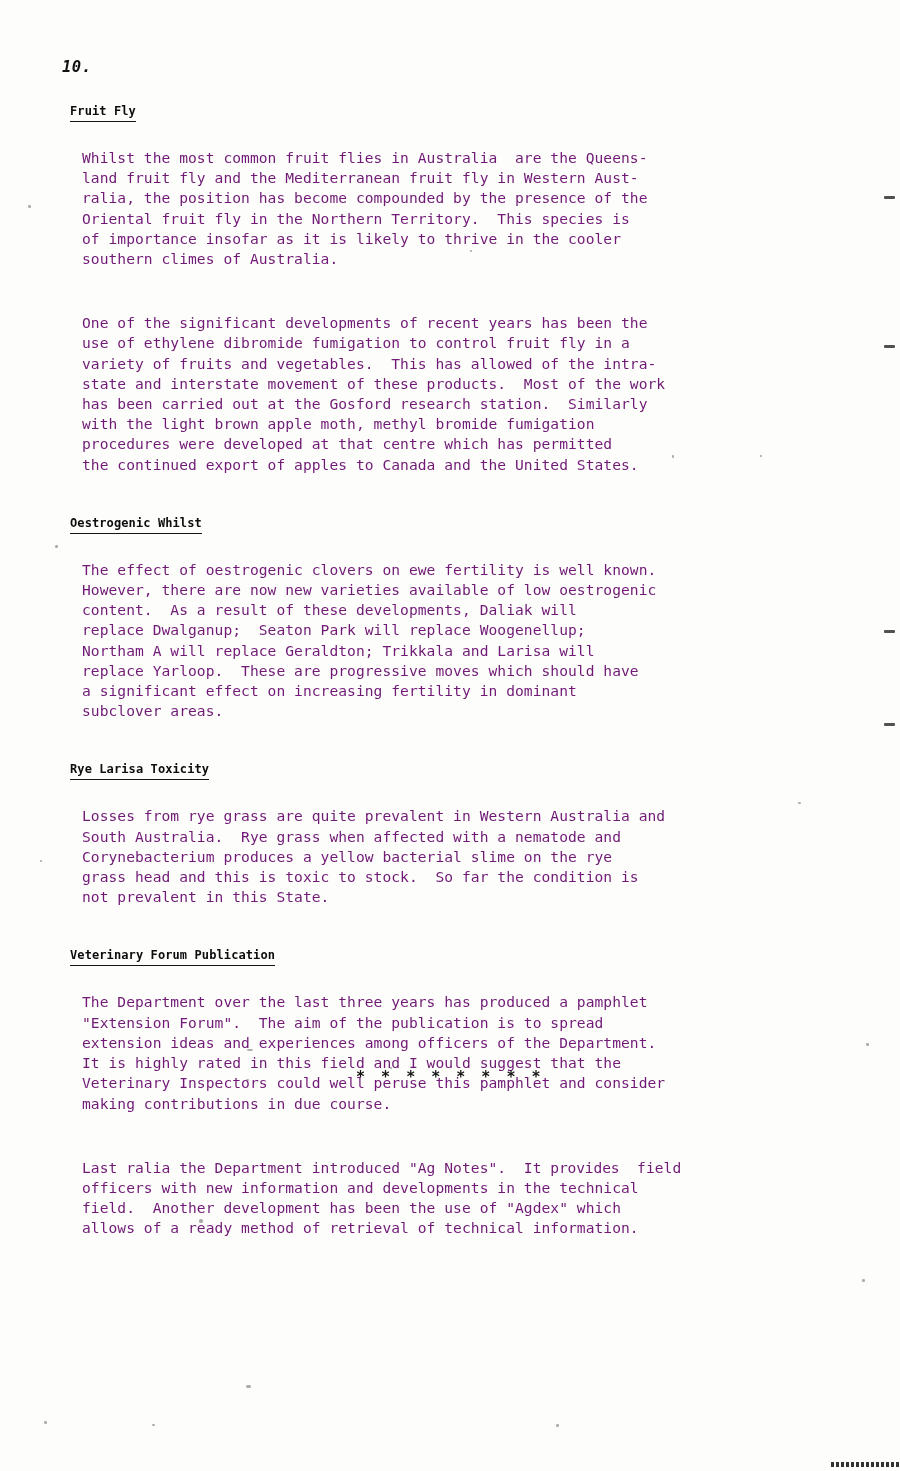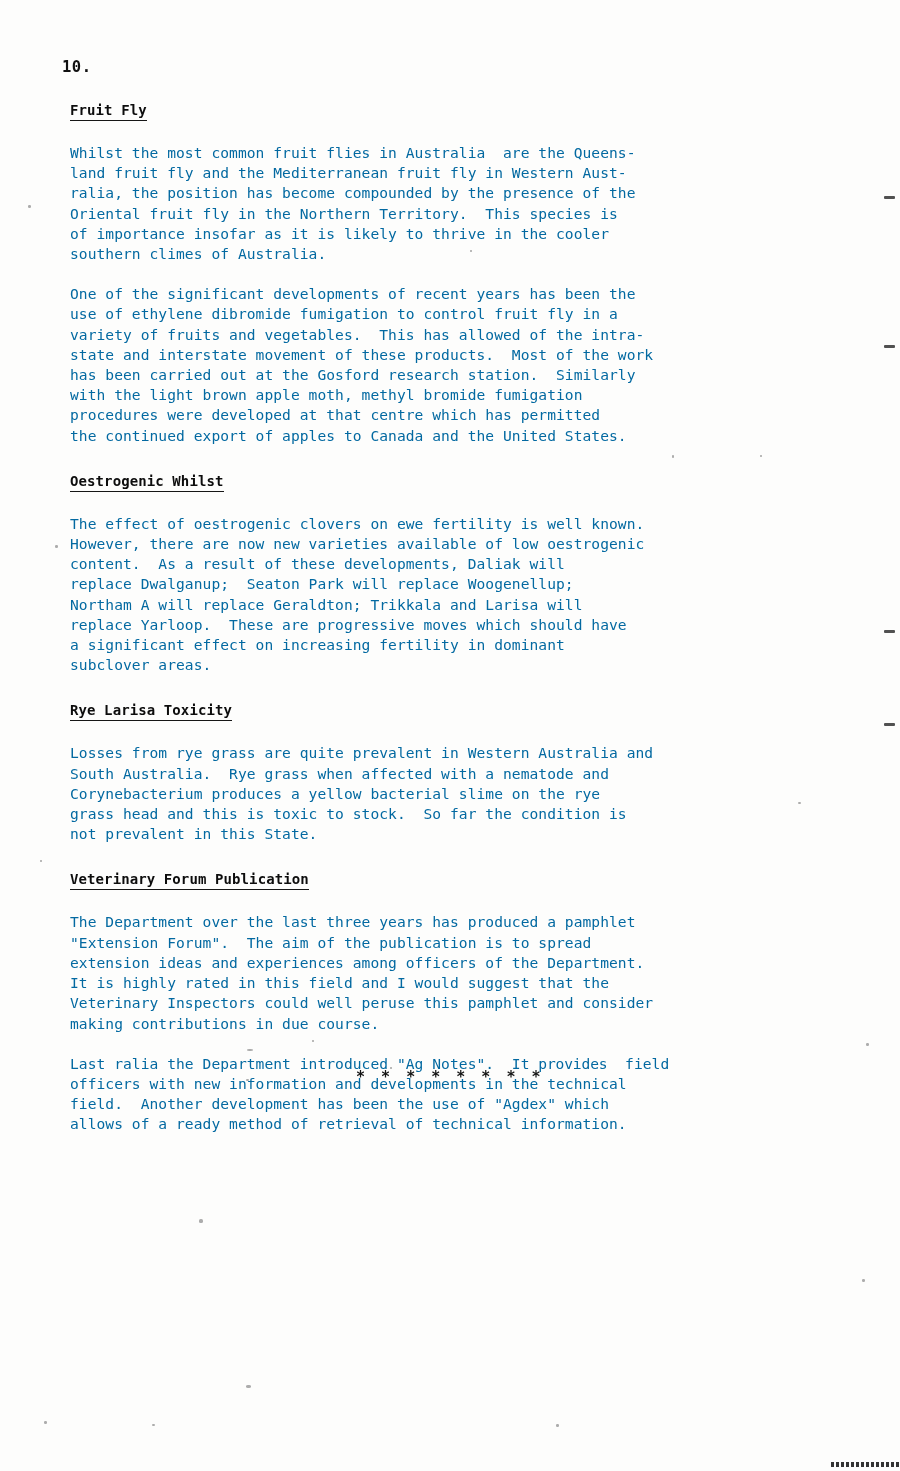--- a/index.html
+++ b/index.html
@@ -26,54 +26,55 @@
 
   
   #page-number {
     position: absolute;
     left: 62px;
     top: 58px;
     font-size: 15.5px;
     letter-spacing: 0.5px;
     font-weight: 600;
     color: #111;
+    font-style: italic;
   }
 
   
   #content {
     position: absolute;
     left: 70px;
     top: 100px;
     width: 770px;
   }
 
   .section {
     margin: 0 0 0 0;
   }
 
   .heading {
-    font-size: 14px;
+    font-size: 12px;
     line-height: 20px;
     letter-spacing: 0.1px;
     color: #0d0d0d;
     white-space: pre;
     display: inline-block;
     border-bottom: 1.6px solid #161616;
     padding-bottom: 0px;
-    margin: 0 0 9px 0;
+    margin: 0 0 1px 0;
     font-weight: 600;
   }
 
   .para {
     font-size: 14.6px;
     line-height: 20.2px;
     letter-spacing: 0.05px;
-    color: #0369a1;
+    color: #701a75;
     white-space: pre-wrap;
-    margin: 0;
+    margin: 12px;
     font-weight: 500;
   }
 
   .gap-after-heading { height: 13px; }
   .gap-para          { height: 20px; }
   .gap-section       { height: 25px; }
 
   .bold-strike { font-weight: 400; letter-spacing: -0.15px; }
 
   

